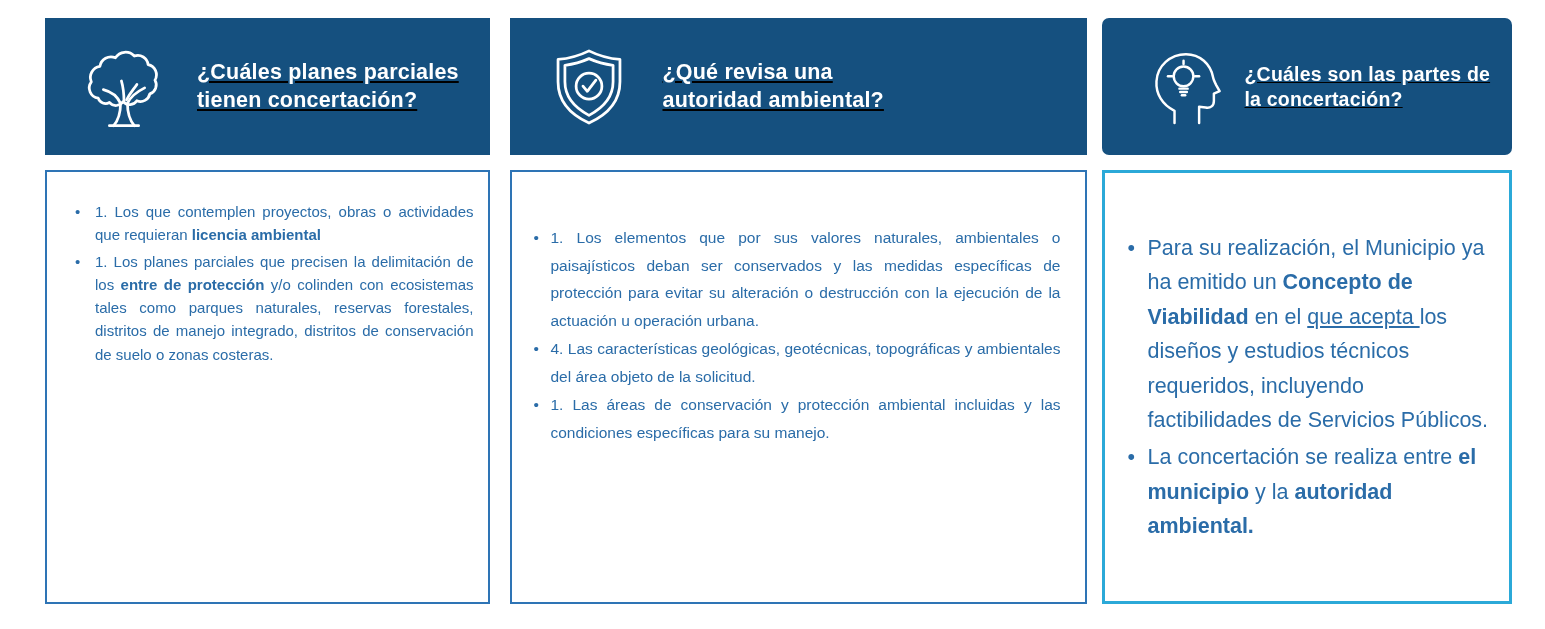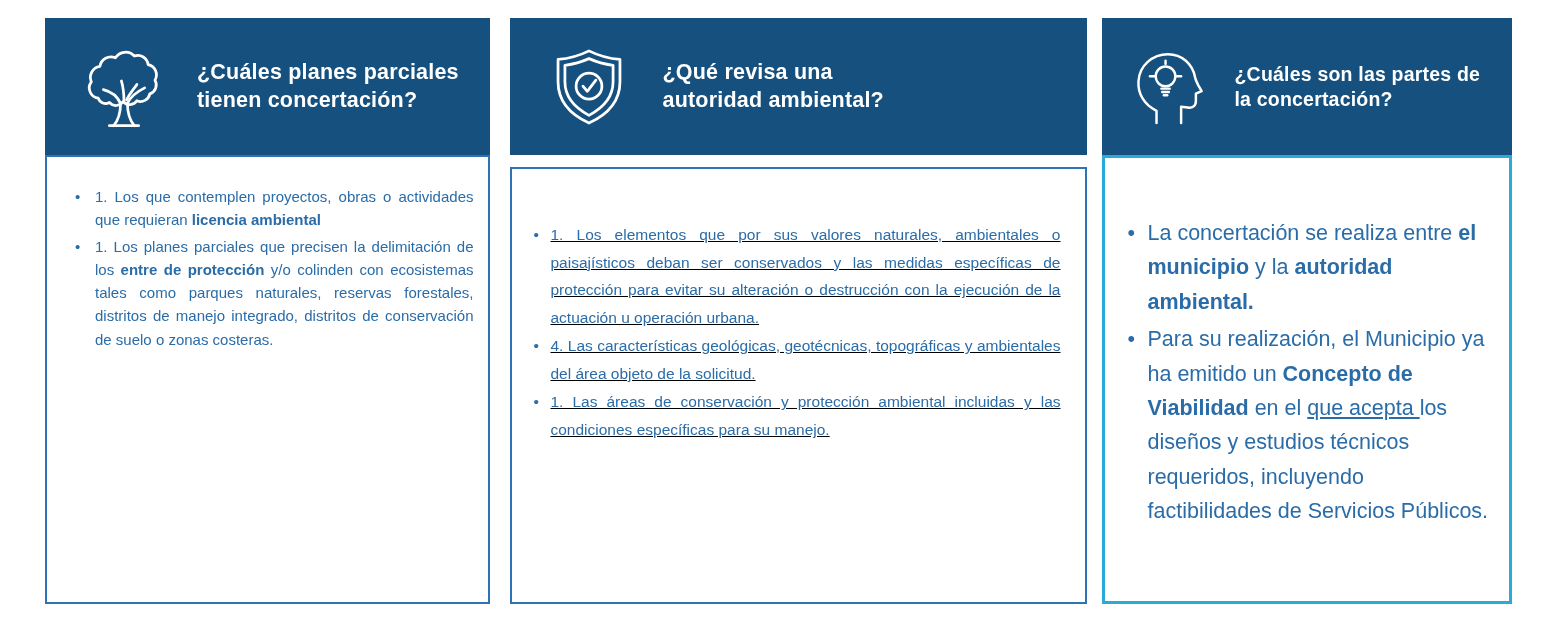--- a/index.html
+++ b/index.html
@@ -16,46 +16,48 @@
     font-family:"Liberation Sans", sans-serif;
     overflow:hidden;
   }
   .slide{
     width:1545px;height:629px;
     padding:18px 33px 25px 45px;
     display:flex;align-items:stretch;
   }
   .column{display:flex;flex-direction:column;}
   .col1{width:471px;margin-right:20px;}
-  .col2{width:609px;margin-right:15px;gap:12px;}
+  .col2{width:609px;margin-right:15px;}
   .col3{width:434px;}
   .header{
     height:137px;flex:none;
     background:var(--header-bg);
     display:flex;align-items:center;
     padding-left:36px;gap:30px;
+    margin-bottom:15px;
+    text-decoration:underline;
   }
-  .col3 .header{gap:26px;padding-left:25px;}
+  .col3 .header{gap:18px;padding-left:43px;border-radius:7px;}
   .icon{width:86px;height:86px;flex:none;}
   .col3 .icon{width:82px;height:82px;}
   .icon svg{width:100%;height:100%;display:block;}
   .header-title{
     color:var(--header-text);
     font-weight:bold;
     font-size:21.5px;line-height:1.28;
     white-space:pre-line;
     margin:0;letter-spacing:0.2px;
   }
   .col3 .header-title{font-size:19.5px;}
   .body-box{
     flex:1;background:#FFFFFF;
     border:2px solid var(--border-blue);
   }
   .col1 .body-box{padding:28px 15px 0 27px;}
-  .col2 .body-box{padding:52px 24px 0 20px;text-decoration:underline;}
+  .col2 .body-box{padding:52px 24px 0 20px;}
   .col3 .body-box{
     border:3px solid var(--border-light);
     padding:58px 18px 0 22px;
   }
   ul.bullet-list{list-style:none;margin:0;padding:0;color:var(--body-text);}
   .col1 .bullet-list{font-size:15px;line-height:1.55;text-align:justify;}
   .col2 .bullet-list{font-size:15.5px;line-height:1.78;text-align:justify;}
   .col3 .bullet-list{font-size:21.5px;line-height:1.6;text-align:left;}
   .bullet-list li{position:relative;padding-left:21px;margin-bottom:3px;}
   .col2 .bullet-list li{padding-left:18px;margin-bottom:1px;}
@@ -127,19 +129,19 @@
           <path d="M28,37 L33,37"></path>
           <path d="M61,37 L66,37"></path>
           <path d="M47,18 L47,22"></path>
         </svg>
       </span>
       <h2 class="header-title">¿Cuáles son las partes de
 la concertación?</h2>
     </div>
     <div class="body-box">
       <ul class="bullet-list">
+          <li><span>Para su realización, el Municipio ya ha emitido un </span><span class="seg-bold">Concepto de Viabilidad</span><span> en el </span><span class="seg-underline">que acepta </span><span>los diseños y estudios técnicos requeridos, incluyendo factibilidades de Servicios Públicos.</span></li>
           <li><span>La concertación se realiza entre </span><span class="seg-bold">el municipio</span><span> y la </span><span class="seg-bold">autoridad ambiental.</span></li>
-          <li><span>Para su realización, el Municipio ya ha emitido un </span><span class="seg-bold">Concepto de Viabilidad</span><span> en el </span><span class="seg-underline">que acepta </span><span>los diseños y estudios técnicos requeridos, incluyendo factibilidades de Servicios Públicos.</span></li>
         </ul>
     </div>
   </div>
 
 </div>
 
 </body></html>

